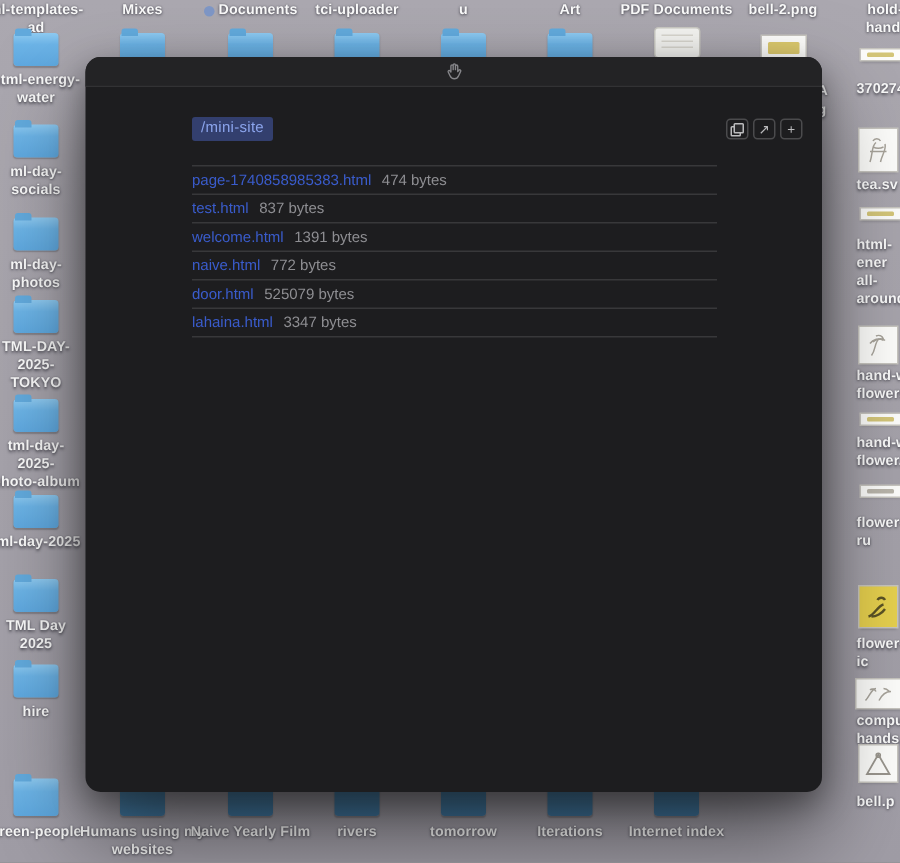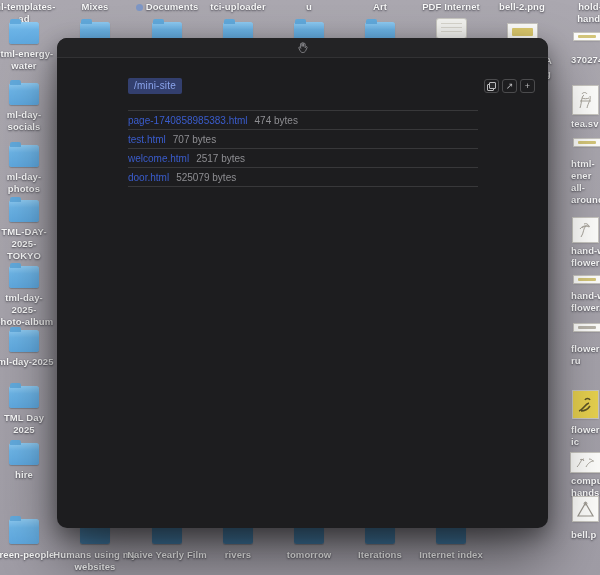--- a/index.html
+++ b/index.html
@@ -91,21 +91,21 @@
 
 <div>
 
   <div class="dlabel toplbl tl0">ml-templates-
 ad</div>
   <div class="dlabel toplbl tl1">Mixes</div>
   <div class="dlabel toplbl tl2"><span class="dot"></span><span>Documents</span></div>
   <div class="dlabel toplbl tl3">tci-uploader</div>
   <div class="dlabel toplbl tl4">u</div>
   <div class="dlabel toplbl tl5">Art</div>
-  <div class="dlabel toplbl tl6">PDF Internet</div>
+  <div class="dlabel toplbl tl6">PDF Documents</div>
   <div class="dlabel toplbl tl7">bell-2.png</div>
   <div class="dlabel toplbl tl8">hold-n
 hand.p</div>
 
   <div class="folder r2folder" style="left:80px"></div>
   <div class="folder r2folder" style="left:152px"></div>
   <div class="folder r2folder" style="left:223px"></div>
   <div class="folder r2folder" style="left:294px"></div>
   <div class="folder r2folder" style="left:365px"></div>
   <div class="docstack"></div>
@@ -265,24 +265,32 @@
     </div>
   </div>
 
   <div class="filelist">
     <div class="frow">
         <a>page-1740858985383.html</a>
         <span class="fsize">474 bytes</span>
       </div>
     <div class="frow">
         <a>test.html</a>
-        <span class="fsize">707 bytes</span>
+        <span class="fsize">837 bytes</span>
       </div>
     <div class="frow">
         <a>welcome.html</a>
-        <span class="fsize">2517 bytes</span>
+        <span class="fsize">1391 bytes</span>
+      </div>
+    <div class="frow">
+        <a>naive.html</a>
+        <span class="fsize">772 bytes</span>
       </div>
     <div class="frow">
         <a>door.html</a>
         <span class="fsize">525079 bytes</span>
       </div>
+    <div class="frow">
+        <a>lahaina.html</a>
+        <span class="fsize">3347 bytes</span>
+      </div>
   </div>
 </div>
 
 </body></html>

